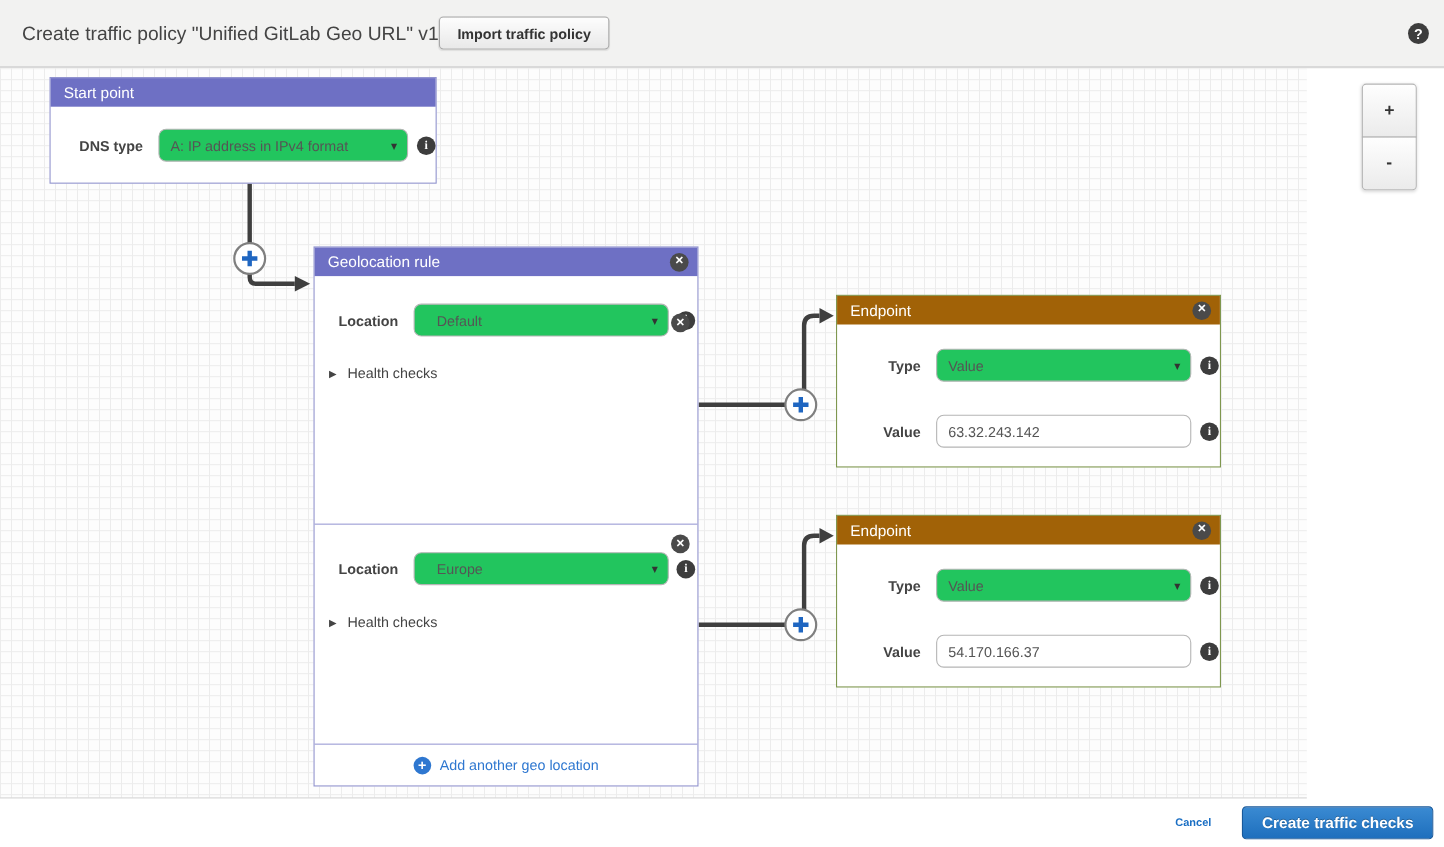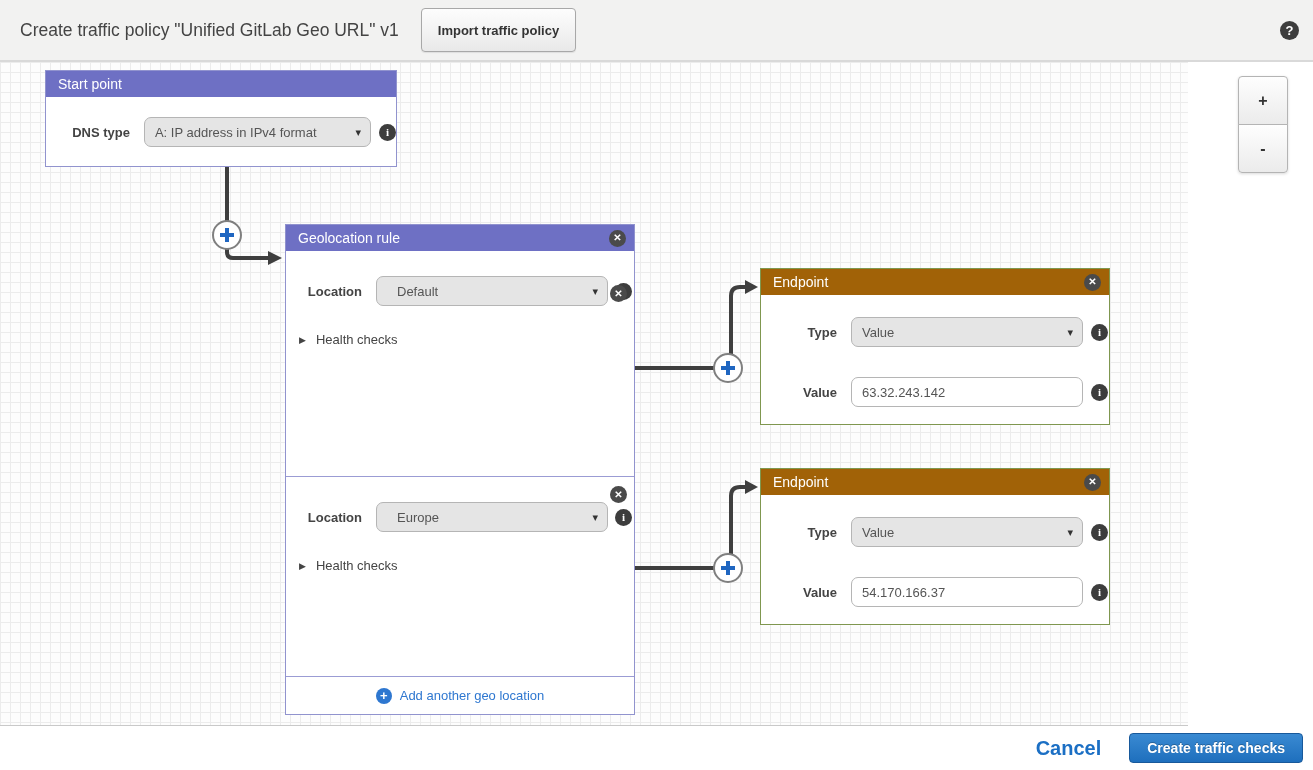--- a/index.html
+++ b/index.html
@@ -4,21 +4,21 @@
 <style>
   * { margin:0; padding:0; box-sizing:border-box; }
   body { font-family:"Liberation Sans", sans-serif; background:#fff; }
   .page { position:relative; width:1313px; height:770px; background:#fff; overflow:hidden; }
 
   
   .topbar { position:absolute; top:0; left:0; width:100%; height:62px;
             background:#f2f2f1; border-bottom:2px solid #d9d9d9;
             display:flex; align-items:center; }
   .page-title { margin-left:20px; font-size:17.5px; color:#444; }
-  .import-btn { margin-left:22px; height:44px; padding:0 16px;
+  .import-btn { height:30px; padding:0 16px;
             background:linear-gradient(#fdfdfd,#e9e9e9); border:1px solid #a8a8a8;
             border-radius:4px; font-size:13px; font-weight:bold; color:#333;
             cursor:pointer; box-shadow:0 1px 1px rgba(0,0,0,.08); }
   .help-icon { margin-left:auto; margin-right:14px; width:19px; height:19px;
             border-radius:50%; background:#3d3d3d; color:#fff; font-size:13px;
             font-weight:bold; display:flex; align-items:center; justify-content:center; cursor:pointer; }
 
   
   .canvas { position:absolute; top:62px; left:0; width:1188px; height:664px;
             background-color:#fdfdfd;
@@ -39,21 +39,21 @@
 
   .close-icon { width:17px; height:17px; border-radius:50%; background:#4a4a4a;
                 color:#fff; font-size:10px; font-weight:bold; line-height:1;
                 display:flex; align-items:center; justify-content:center; cursor:pointer; }
   .info-icon  { width:17px; height:17px; border-radius:50%; background:#3d3d3d;
                 color:#fff; font-size:11px; font-weight:bold; font-family:"Liberation Serif",serif;
                 display:flex; align-items:center; justify-content:center; cursor:pointer; flex:0 0 auto; }
 
   .field-row { display:flex; align-items:center; }
   .field-label { font-size:13px; font-weight:bold; color:#444; text-align:right; margin-right:14px; }
-  .select { height:30px; background:#e5e5e5; border:1px solid #b5b5b5; border-radius:7px;
+  .select { height:30px; background:#22c55e; border:1px solid #b5b5b5; border-radius:7px;
             display:flex; align-items:center; padding:0 9px 0 10px; font-size:13px; color:#555;
             cursor:pointer; }
   .select .caret { margin-left:auto; font-size:11px; color:#333; }
   .text-input { height:30px; border:1px solid #b5b5b5; border-radius:7px; padding:0 10px;
             font-size:13px; color:#555; font-family:"Liberation Sans",sans-serif; background:#fff; }
 
   
   .start-box { left:45px; top:8px; width:352px; height:97px; }
   .start-box .field-row { margin-top:20px; padding-left:22px; }
   .start-box .field-label { width:64px; }
@@ -92,21 +92,21 @@
   .zoom-controls { position:absolute; left:1238px; top:14px; width:50px;
                    box-shadow:0 1px 3px rgba(0,0,0,.15); border-radius:4px; }
   .zoom-btn { width:50px; height:49px; background:linear-gradient(#fefefe,#ebebeb);
               border:1px solid #b4b4b4; font-size:16px; font-weight:bold; color:#333; cursor:pointer; }
   .zoom-in  { border-radius:4px 4px 0 0; }
   .zoom-out { border-radius:0 0 4px 4px; margin-top:-1px; }
 
   
   .footer { position:absolute; bottom:0; left:0; width:100%; height:44px; background:#fff;
             display:flex; align-items:center; justify-content:flex-end; }
-  .cancel-link { font-size:20px; font-weight:bold; color:#1b6fc4; margin-right:28px; cursor:pointer; }
+  .cancel-link { font-size:10px; font-weight:bold; color:#1b6fc4; margin-right:28px; cursor:pointer; }
   .create-btn { margin-right:10px; height:30px; padding:0 17px; border-radius:4px;
             background:linear-gradient(#3a8ad2,#1e6fbd); border:1px solid #18599b;
             color:#fff; font-size:14px; font-weight:bold; cursor:pointer;
             text-shadow:0 -1px 0 rgba(0,0,0,.25); }
 </style>
 </head>
 <body>
 
 <div class="page">
 

